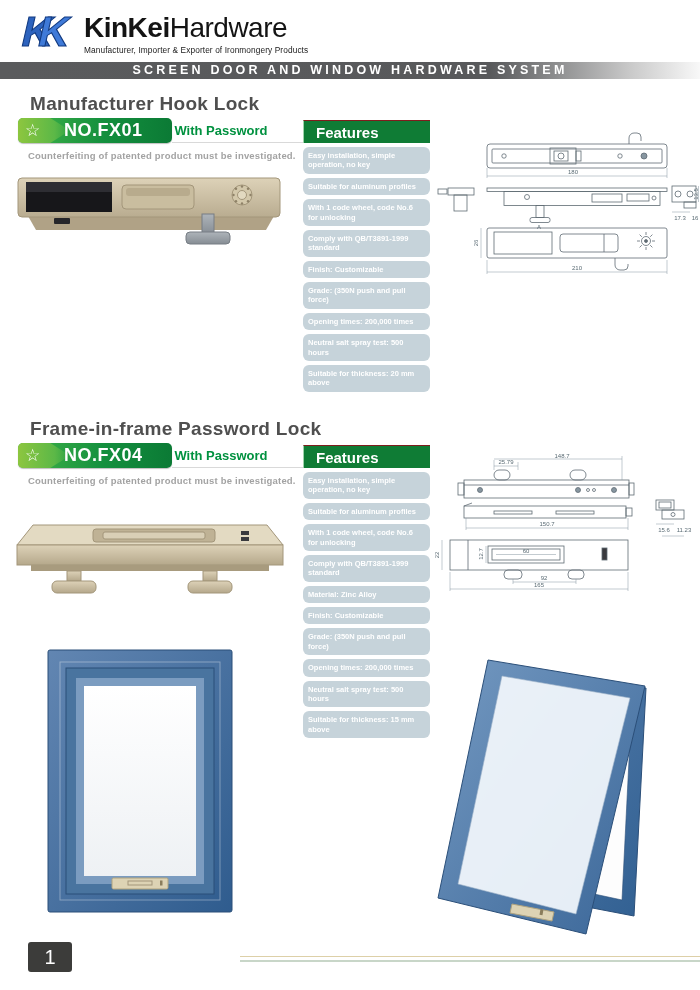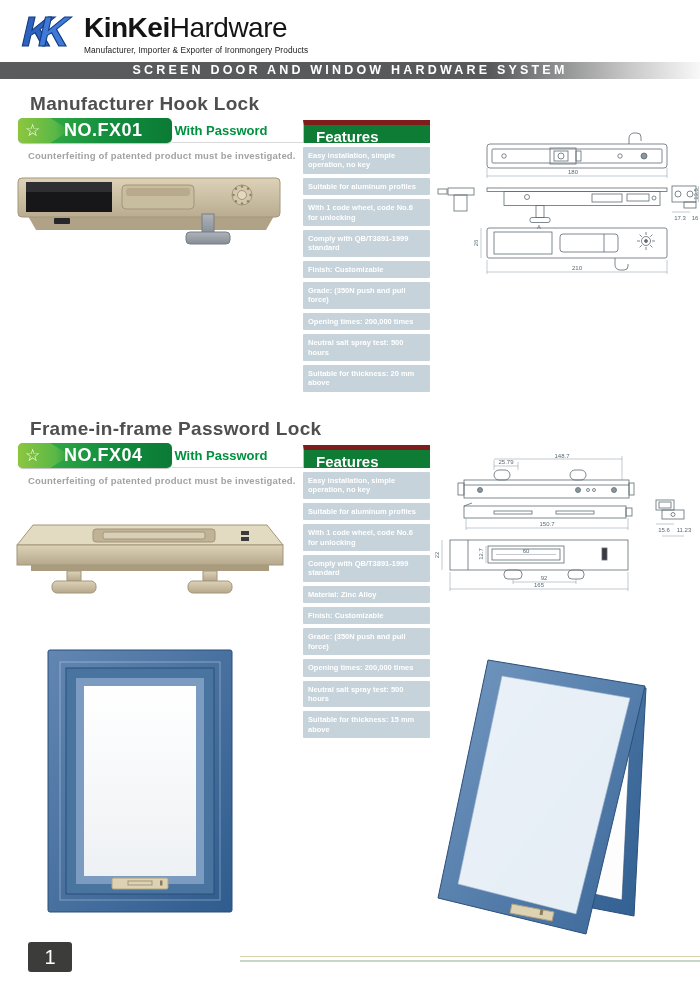--- a/index.html
+++ b/index.html
@@ -30,24 +30,24 @@
          clip-path:polygon(0 0,62% 0,100% 50%,62% 100%,0 100%);}
   .badge-star{position:absolute;left:7px;top:1px;color:#fff;font-size:17px;line-height:23px;}
   .badge-model{position:absolute;left:46px;top:0;width:104px;text-align:left;color:#fff;
          font-size:18px;font-weight:bold;line-height:25px;letter-spacing:.5px;}
   .with-pw{position:absolute;left:174px;width:94px;text-align:center;color:#00913f;
          font-size:13px;font-weight:bold;}
   .badge-rule{position:absolute;left:172px;width:258px;height:1px;background:#d9d9d9;}
   .note{position:absolute;left:28px;font-size:9.5px;font-weight:bold;color:#a3a3a3;letter-spacing:.2px;}
 
   .features{position:absolute;left:303px;width:127px;display:flex;flex-direction:column;gap:4px;}
-  .features-header{height:23px;background:#0f7c35;border-top:5px solid #7f1d1d;border-left:1px solid #9ed3ab;
+  .features-header{height:23px;background:#0f7c35;border-top:1px solid #7f1d1d;border-left:1px solid #9ed3ab;
          color:#fff;font-size:15px;font-weight:bold;line-height:23px;padding-left:12px;box-sizing:border-box;}
   .feature-item{background:#c6d3da;color:#ffffff;font-size:7.5px;font-weight:bold;
-         padding:4px 5px;line-height:1.25;border-radius:1px;}
+         padding:4px 5px;line-height:1.25;border-radius:6px;}
 
   .photo{position:absolute;}
   .drawing{position:absolute;}
   svg text{font-family:"Liberation Sans",sans-serif;}
   .dim-text{font-size:6px;fill:#5a6b74;}
   .draw-stroke{stroke:#5f6b73;fill:none;stroke-width:.8;}
   .dim-stroke{stroke:#8796a0;fill:none;stroke-width:.5;}
 
   
   .page-badge{position:absolute;left:28px;top:942px;width:44px;height:30px;background:#3c3c3a;

